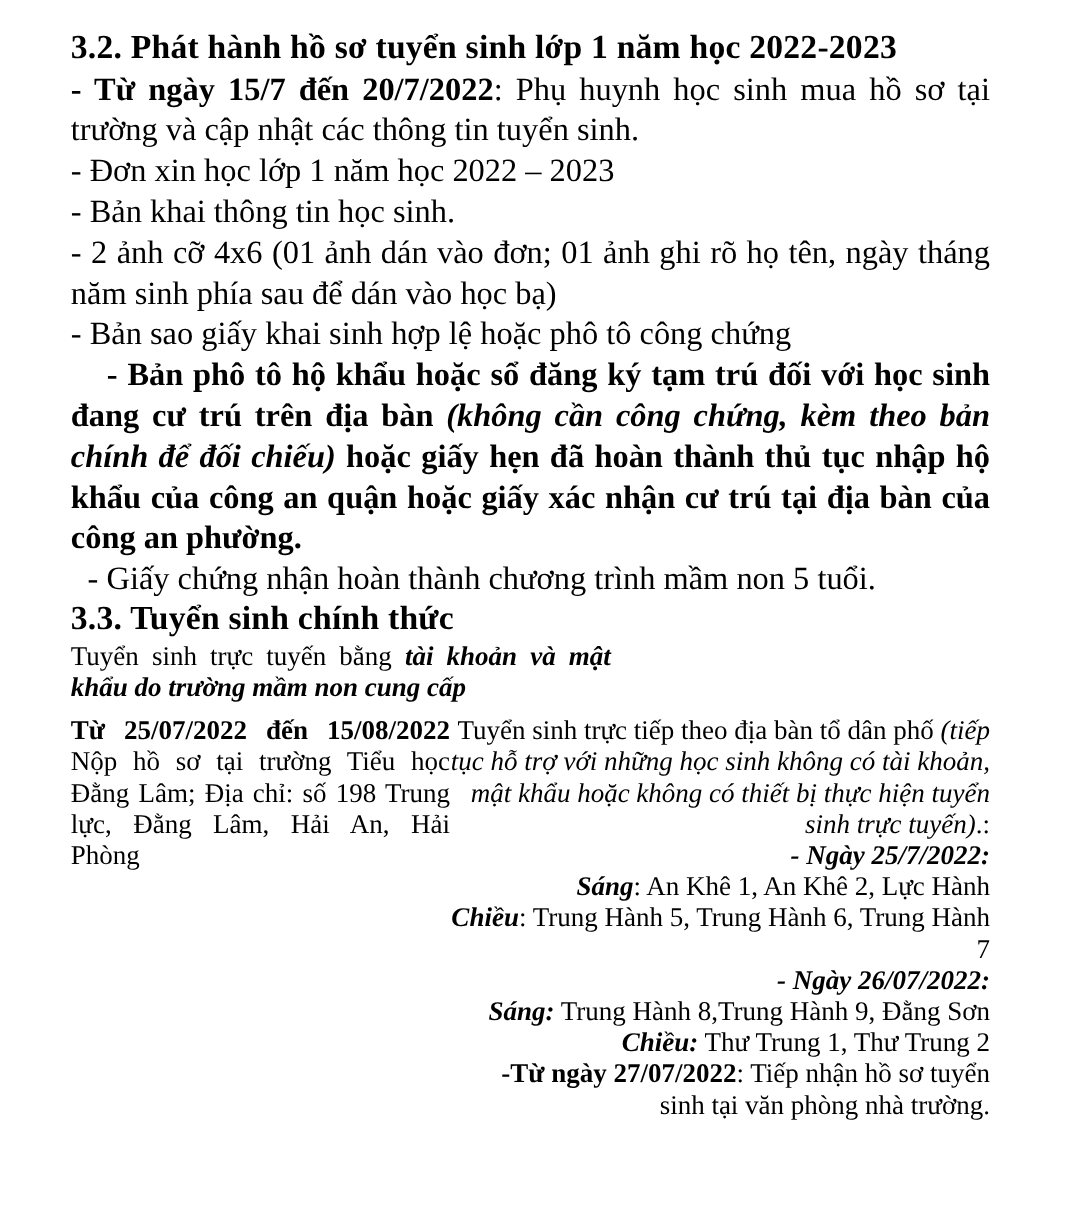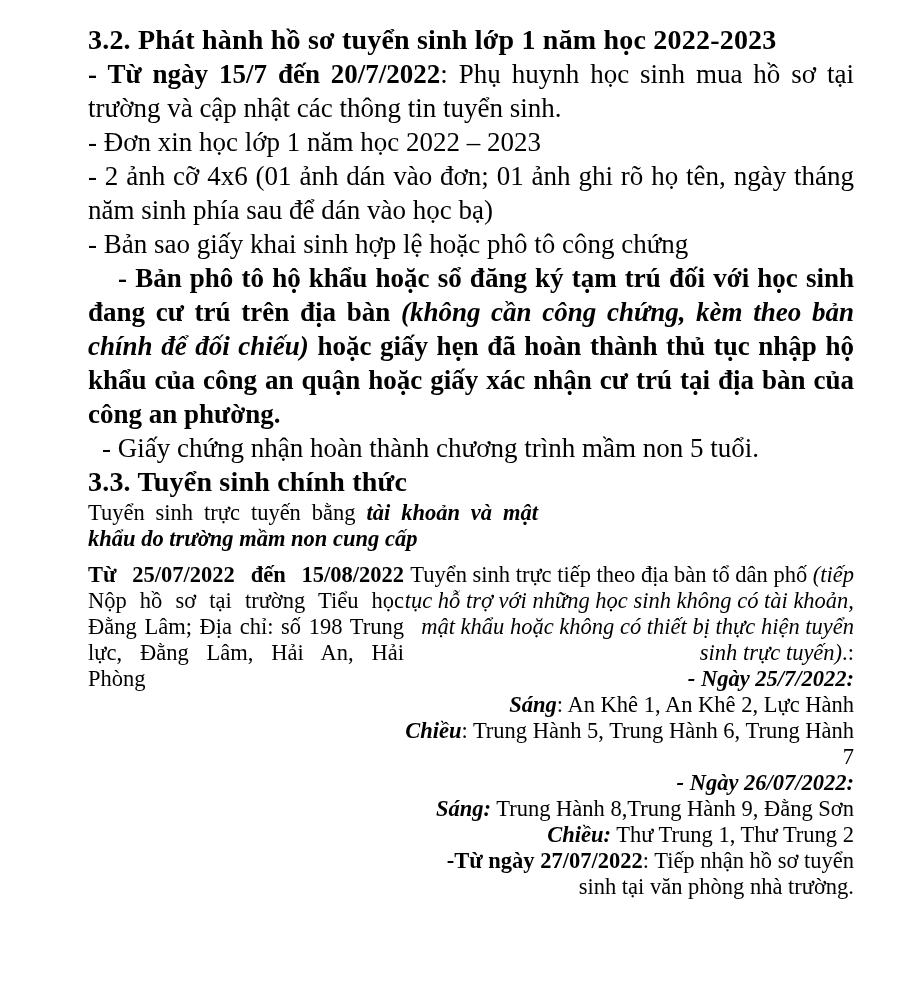--- a/index.html
+++ b/index.html
@@ -10,21 +10,21 @@
   body {
     width: 900px;
     height: 1005px;
     position: relative;
     font-family: "Liberation Serif", "DejaVu Serif", serif;
     color: #000000;
     overflow: hidden;
   }
   .page {
     position: absolute;
-    left: 88px;
+    left: 59px;
     top: 23px;
     width: 766px;
   }
   h1, h2 {
     margin: 0;
     font-size: 28px;
     font-weight: bold;
     line-height: 34px;
     letter-spacing: 0.2px;
   }
@@ -68,20 +68,21 @@
 
 <div class="page">
 
   <h1>3.2. Phát hành hồ sơ tuyển sinh lớp 1 năm học 2022-2023</h1>
 
   <p class="body justify"><b>- Từ ngày 15/7 đến 20/7/2022</b><span>: Phụ huynh học sinh mua hồ sơ tại trường và cập nhật các thông tin tuyển sinh.</span></p>
 
 
   <p class="body">- Đơn xin học lớp 1 năm học 2022 – 2023</p>
 
+  <p class="body">- Bản khai thông tin học sinh.</p>
 
   <p class="body justify">- 2 ảnh cỡ 4x6 (01 ảnh dán vào đơn; 01 ảnh ghi rõ họ tên, ngày tháng năm sinh phía sau để dán vào học bạ)</p>
 
   <p class="body">- Bản sao giấy khai sinh hợp lệ hoặc phô tô công chứng</p>
 
   <p class="body justify indent-first"><span>- Bản phô tô hộ khẩu hoặc sổ đăng ký tạm trú đối với học sinh đang cư trú trên địa bàn </span><i>(không cần công chứng, kèm theo bản chính để đối chiếu)</i><span> hoặc giấy hẹn đã hoàn thành thủ tục nhập hộ khẩu của công an quận hoặc giấy xác nhận cư trú tại địa bàn của công an phường.</span></p>
 
   <p class="body indent-small">- Giấy chứng nhận hoàn thành chương trình mầm non 5 tuổi.</p>
 
   <h2>3.3. Tuyển sinh chính thức</h2>

